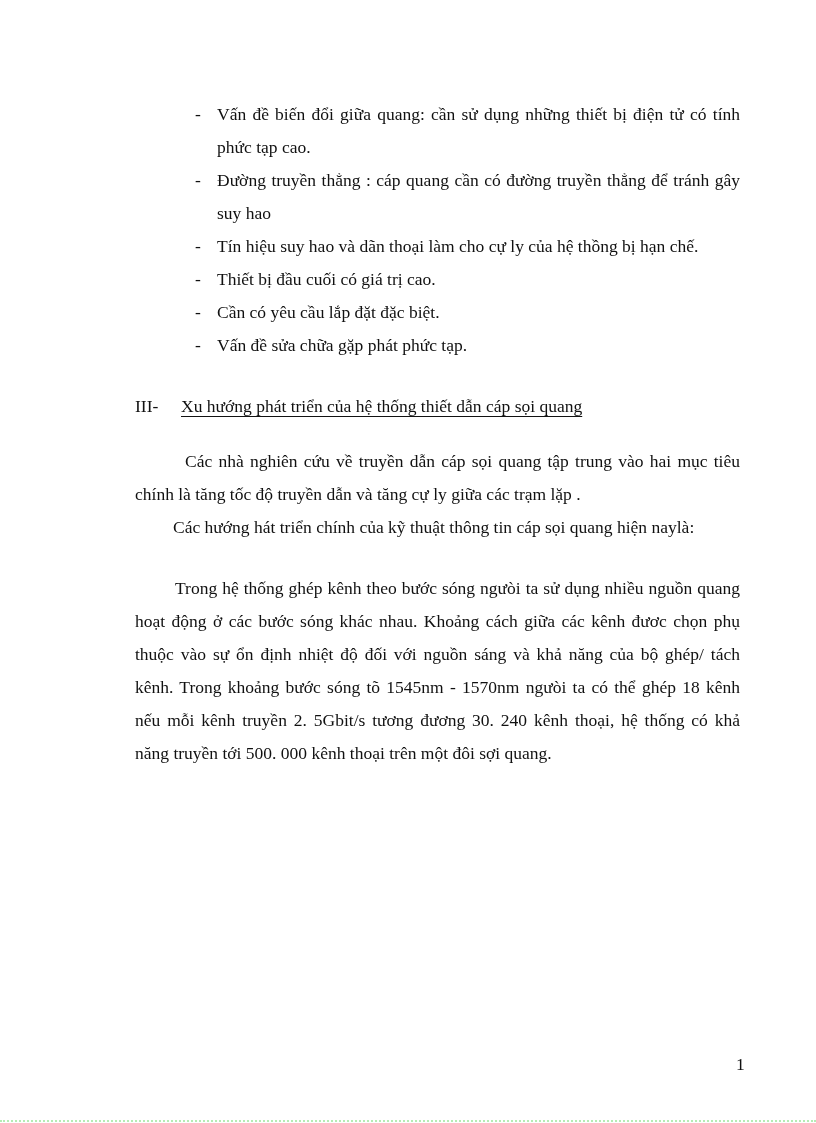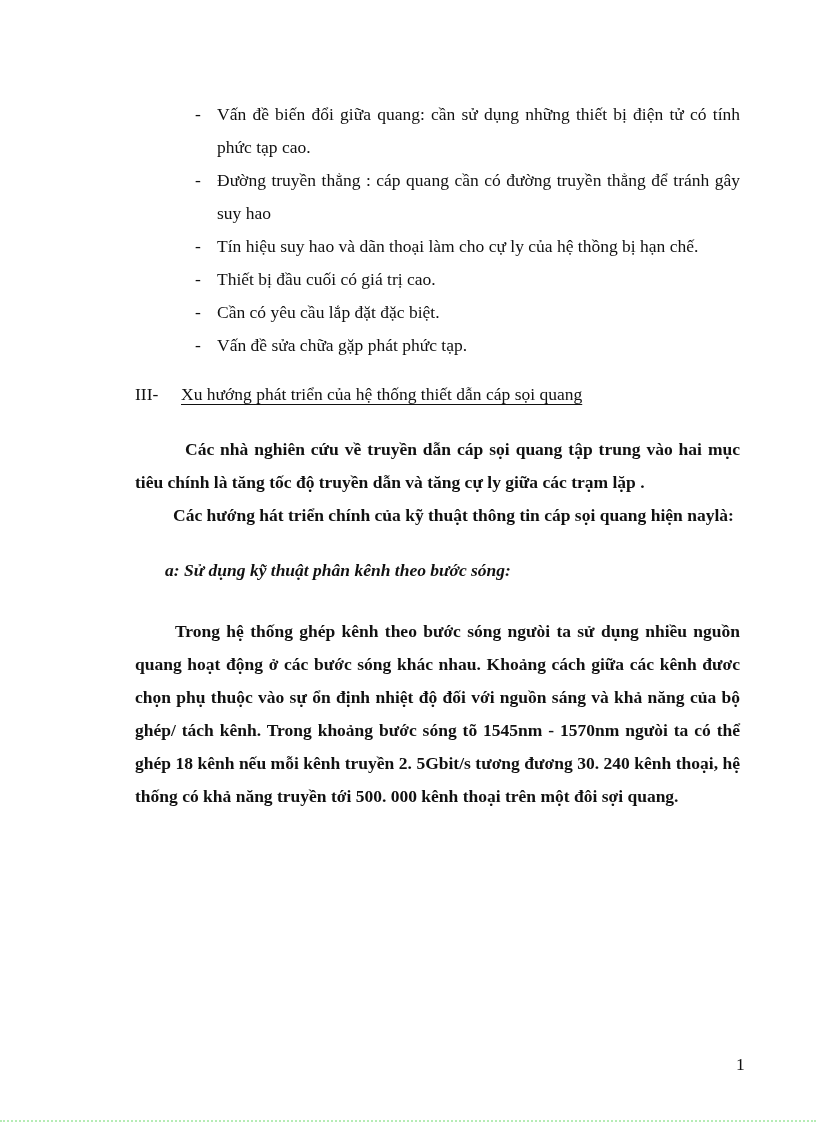--- a/index.html
+++ b/index.html
@@ -33,36 +33,35 @@
     width: 20px;
   }
   .bullet .btext {
     flex: 1;
     text-align: justify;
     padding-left: 2px;
   }
   
   .section-heading {
     display: flex;
-    margin-top: 16px;
+    margin-top: 28px;
     font-family: Liberation Serif, serif;
   }
   .section-heading .numeral {
     flex: none;
     width: 46px;
   }
   .section-heading .title {
     text-decoration: underline;
     text-underline-offset: 4px;
   }
   
   .para {
     text-align: justify;
     margin: 0;
-    font-weight: bold;
   }
   .p1 { margin-top: 22px; text-indent: 50px; }
   .p2 { text-indent: 38px; }
   .sub-a {
     margin-top: 22px;
     margin-left: 30px;
     font-style: italic;
   }
   .p3 { margin-top: 28px; text-indent: 40px; }
   
@@ -115,21 +114,20 @@
 
     <div class="section-heading">
       <span class="numeral">III-</span>
       <span class="title">Xu hướng phát triển của hệ thống thiết dẫn cáp sọi quang</span>
     </div>
 
     <p class="para p1">Các nhà nghiên cứu về truyền dẫn cáp sọi quang tập trung vào hai mục tiêu chính là tăng tốc độ truyền dẫn và tăng cự ly giữa các trạm lặp .</p>
 
     <p class="para p2">Các hướng hát triển chính của kỹ thuật thông tin cáp sọi quang hiện naylà:</p>
 
-    <p class="para sub-a">a: Sử dụng kỹ thuật phân kênh theo bước sóng:</p>
 
     <p class="para p3">Trong hệ thống ghép kênh theo bước sóng ngưòi ta sử dụng nhiều nguồn quang hoạt động ở các bước sóng khác nhau. Khoảng cách giữa các kênh đươc chọn phụ thuộc vào sự ổn định nhiệt độ đối với nguồn sáng và khả năng của bộ ghép/ tách kênh. Trong khoảng bước sóng tõ 1545nm - 1570nm ngưòi ta có thể ghép 18 kênh nếu mỗi kênh truyền 2. 5Gbit/s tương đương 30. 240 kênh thoại, hệ thống có khả năng truyền tới 500. 000 kênh thoại trên một đôi sợi quang.</p>
 
   </div>
 
   <div class="page-number">1</div>
 
   <div class="bottom-dotted-line"></div>
 </div>
 

